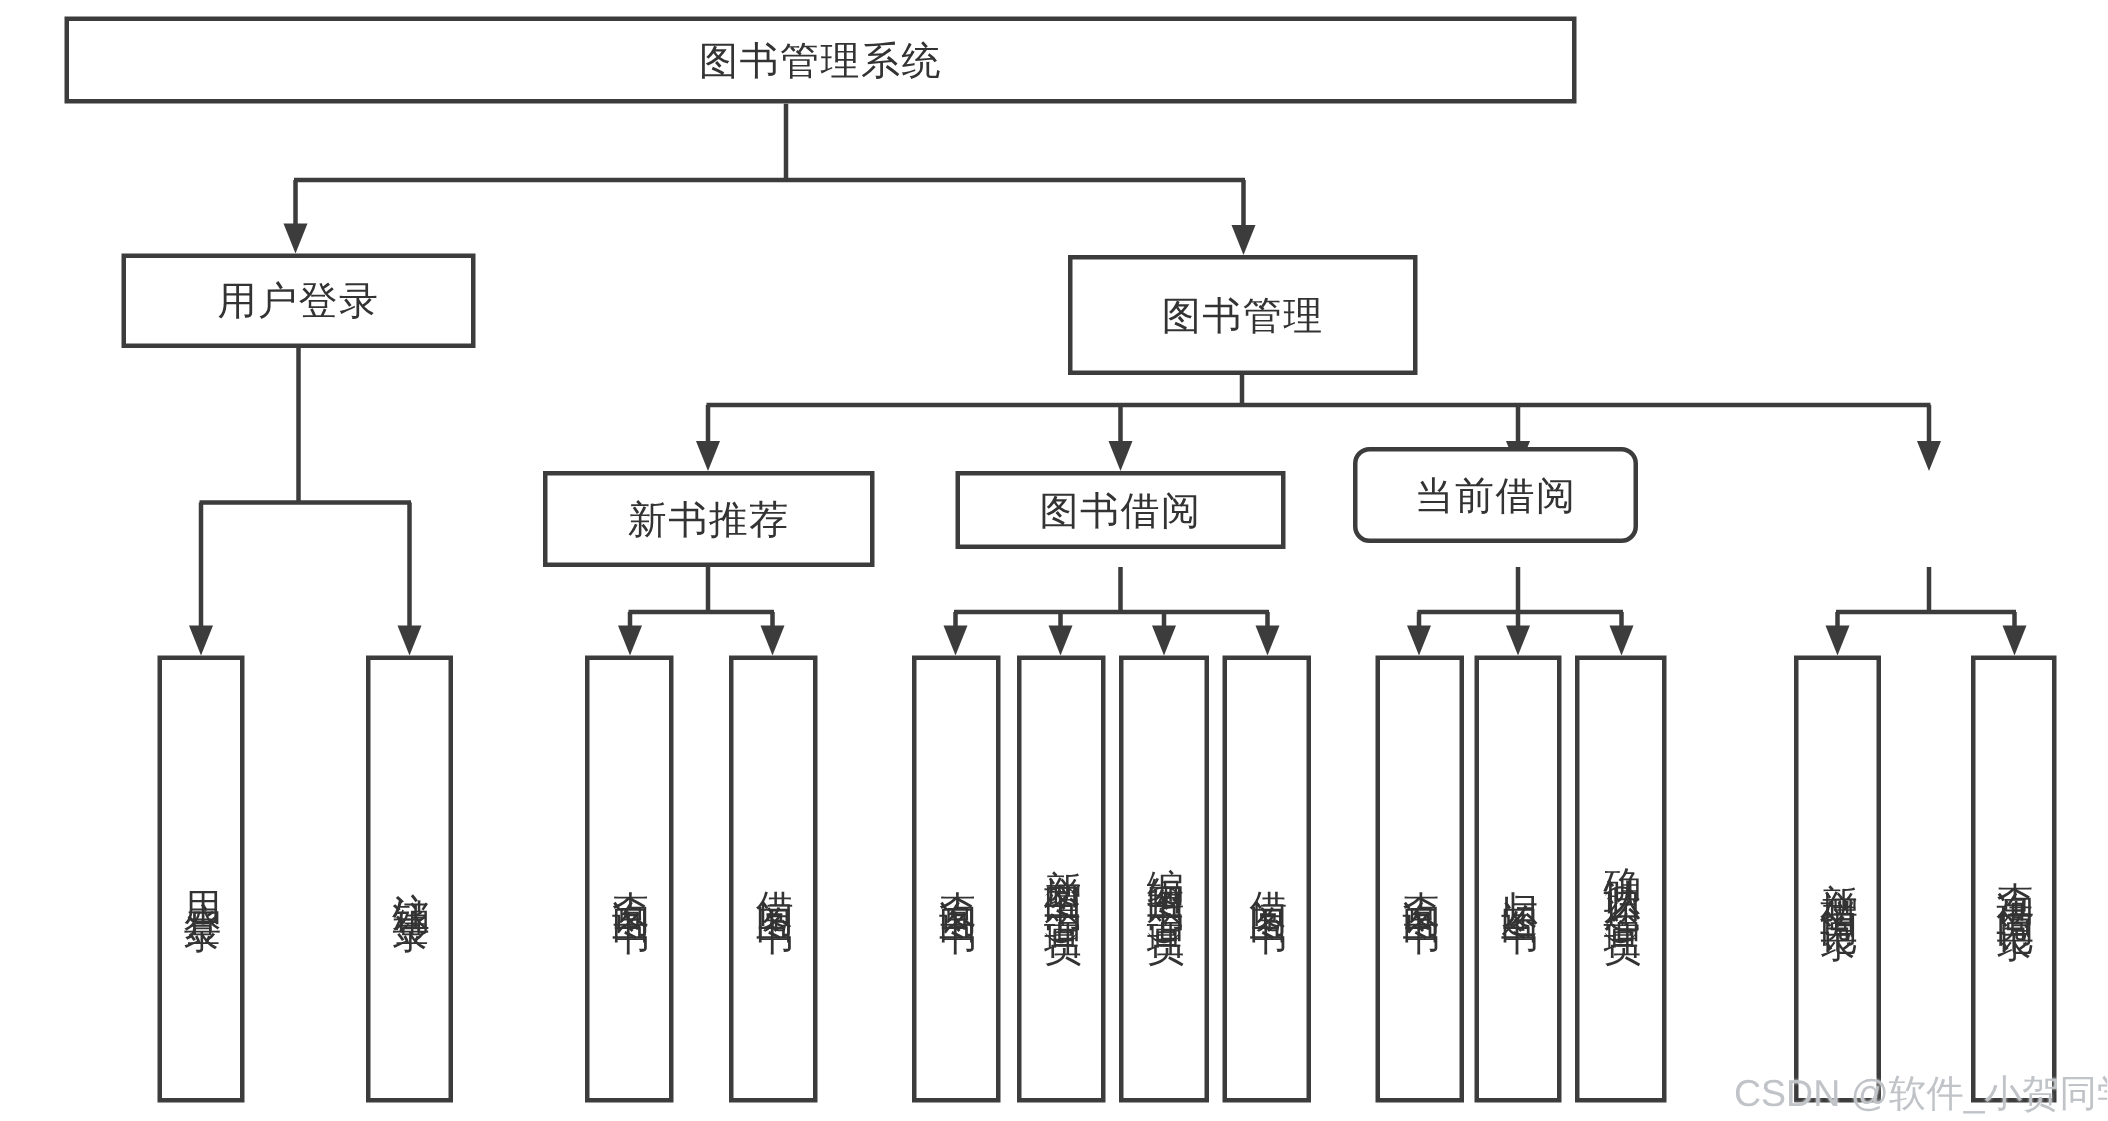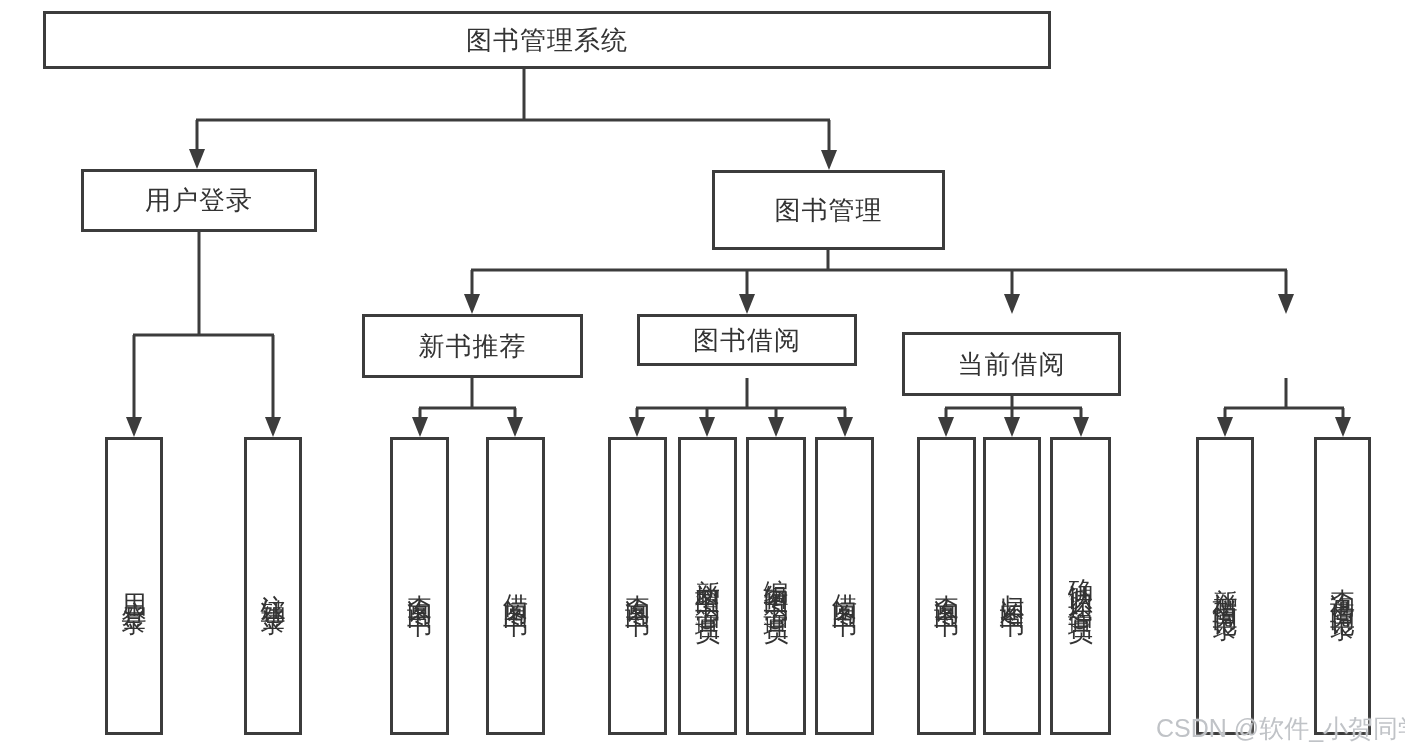--- a/index.html
+++ b/index.html
@@ -102,21 +102,21 @@
   <div class="node hbox" style="left:712px;top:170px;width:233px;height:80px;">
     <span>图书管理</span>
   </div>
 
   <div class="node hbox" style="left:362px;top:314px;width:221px;height:64px;text-align:right;">
     <span>新书推荐</span>
   </div>
   <div class="node hbox" style="left:637px;top:314px;width:220px;height:52px;">
     <span>图书借阅</span>
   </div>
-  <div class="node hbox" style="left:902px;top:332px;width:219px;height:64px;">
+  <div class="node hbox" style="left:902px;top:298px;width:190px;height:64px;border-radius:11px;">
     <span>当前借阅</span>
   </div>
 
   <div class="node vbox" style="left:105px;width:58px;">
     <span class="vlabel">用户登录</span>
   </div>
   <div class="node vbox" style="left:244px;width:58px;">
     <span class="vlabel">注销登录</span>
   </div>
 

